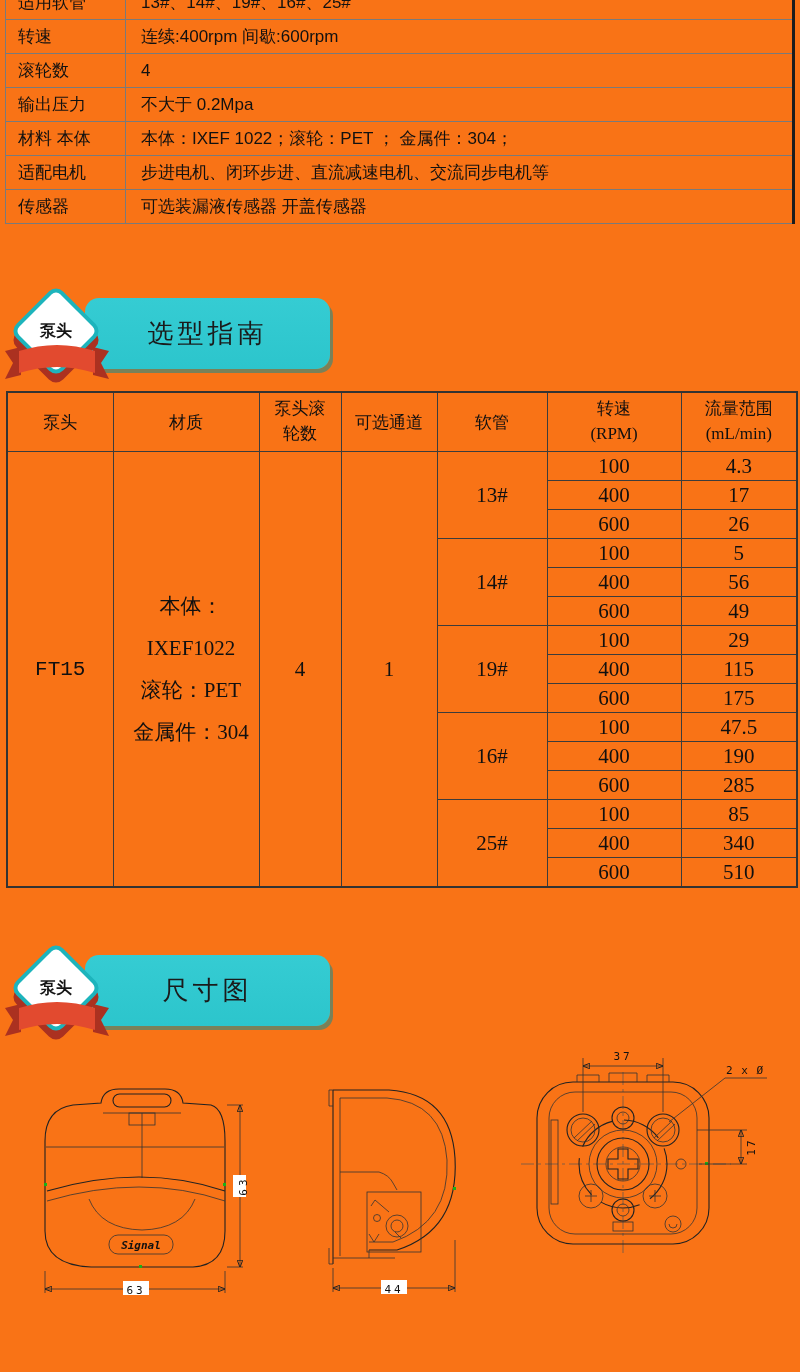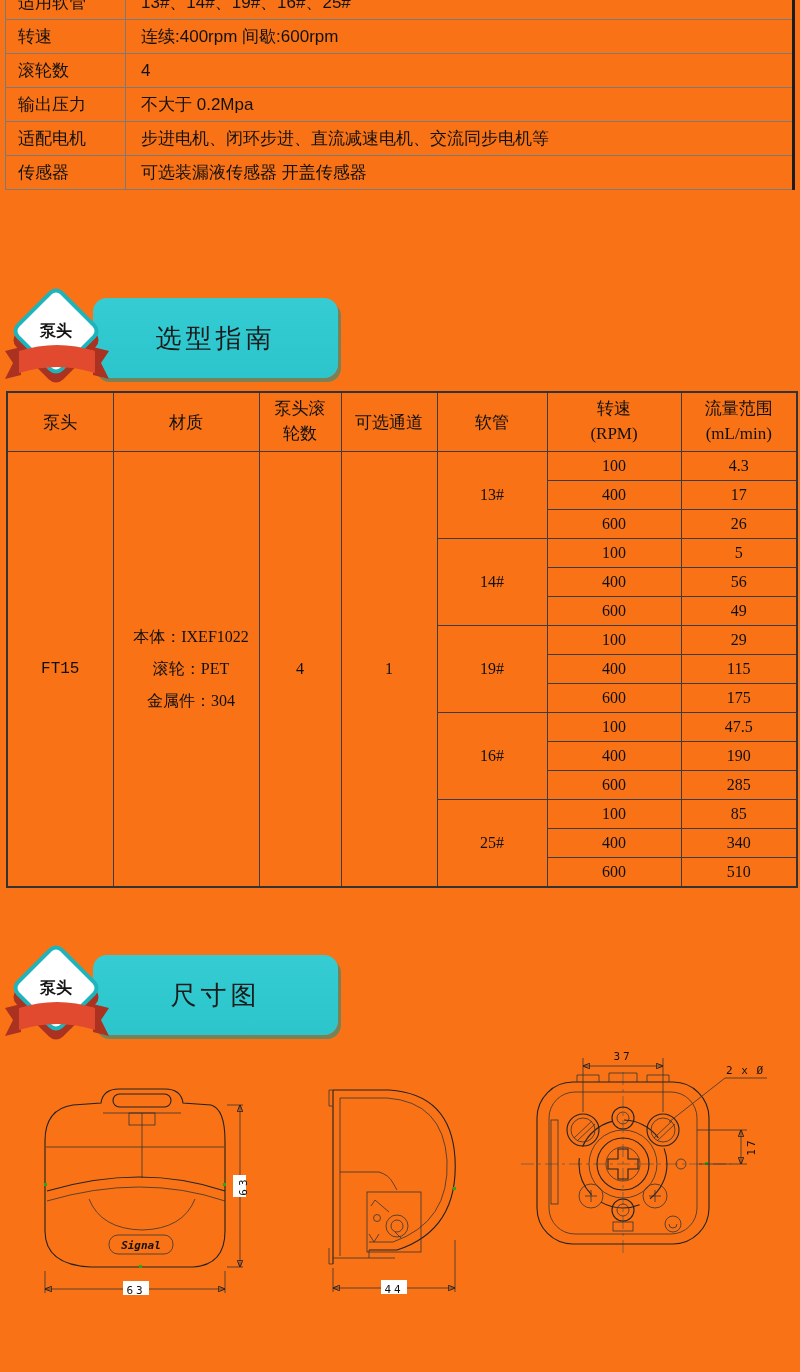--- a/index.html
+++ b/index.html
@@ -16,42 +16,42 @@
   .spec-table{border-collapse:collapse;width:790px;margin-top:-15px;table-layout:fixed;}
   .spec-table td{border:1px solid var(--line-gray);height:33px;font-size:17px;
                  vertical-align:middle;white-space:nowrap;overflow:hidden;}
   .spec-table td.k{width:107px;padding:0 0 0 12px;}
   .spec-table td.v{padding:0 0 0 15px;}
   .spec-table td:last-child{border-right:3px solid #1c1c1c;}
 
   
   .badge{position:absolute;left:0;width:345px;height:112px;}
   .badge-1{top:283px;} .badge-2{top:940px;}
-  .badge-bar{position:absolute;left:93px;top:15px;width:245px;height:80px;
+  .badge-bar{position:absolute;left:85px;top:15px;width:245px;height:71px;
              background:linear-gradient(180deg,#35ccd3,var(--teal));border-radius:14px;
              box-shadow:3px 4px 0 var(--teal-shadow);
              display:flex;align-items:center;justify-content:center;z-index:0;}
   .badge-title{font-size:26px;color:#1b1b1b;letter-spacing:4px;}
   .diamond-shadow{position:absolute;left:23px;top:24px;width:66px;height:66px;
                   background:var(--ribbon-dark);border-radius:10px;transform:rotate(45deg);z-index:1;}
   .diamond{position:absolute;left:23px;top:15px;width:66px;height:66px;background:#fff;
            border:4px solid var(--teal-border);border-radius:10px;transform:rotate(45deg);
            box-sizing:border-box;z-index:2;}
   .ribbon{position:absolute;left:4px;top:60px;width:106px;height:40px;z-index:3;}
   .diamond-label{position:absolute;left:23px;top:38px;width:66px;text-align:center;
                  font-weight:700;font-size:16px;color:#151515;z-index:4;}
 
   
   .sel-table{position:absolute;left:6px;top:391px;width:790px;border-collapse:collapse;
              table-layout:fixed;font-family:"Liberation Serif","DejaVu Serif",serif;color:#101010;
              border:2px solid #333;}
   .sel-table th,.sel-table td{border:1px solid #3c3c3c;text-align:center;vertical-align:middle;
              font-weight:400;padding:0;}
   .sel-table thead th{height:58px;font-size:17px;}
-  .sel-table tbody td{height:28px;font-size:16px;}
+  .sel-table tbody td{height:28px;font-size:21px;}
   .th-line{display:block;line-height:1.45;}
   .cell-pump{font-family:Liberation Mono, monospace;font-weight:700;font-size:19px;}
   .cell-material{text-align:left;padding-left:10px !important;font-size:16px;}
   .mat-line{display:block;line-height:2.0;}
 
   
   .drawing{position:absolute;}
   .drawing path,.drawing line,.drawing rect,.drawing circle{fill:none;stroke:#222;stroke-width:1.1;}
   .drawing .thin{stroke-width:.8;stroke:#333;}
   .drawing .cl{stroke:#555;stroke-width:.7;stroke-dasharray:13 4 3 4;}
@@ -76,20 +76,24 @@
             <td class="k">转速</td>
             <td class="v">连续:400rpm 间歇:600rpm</td>
           </tr>
         <tr>
             <td class="k">滚轮数</td>
             <td class="v">4</td>
           </tr>
         <tr>
             <td class="k">输出压力</td>
             <td class="v">不大于 0.2Mpa</td>
+          </tr>
+        <tr>
+            <td class="k">材料 本体</td>
+            <td class="v">本体：IXEF 1022；滚轮：PET ； 金属件：304；</td>
           </tr>
         <tr>
             <td class="k">适配电机</td>
             <td class="v">步进电机、闭环步进、直流减速电机、交流同步电机等</td>
           </tr>
         <tr>
             <td class="k">传感器</td>
             <td class="v">可选装漏液传感器 开盖传感器</td>
           </tr>
       </tbody>

